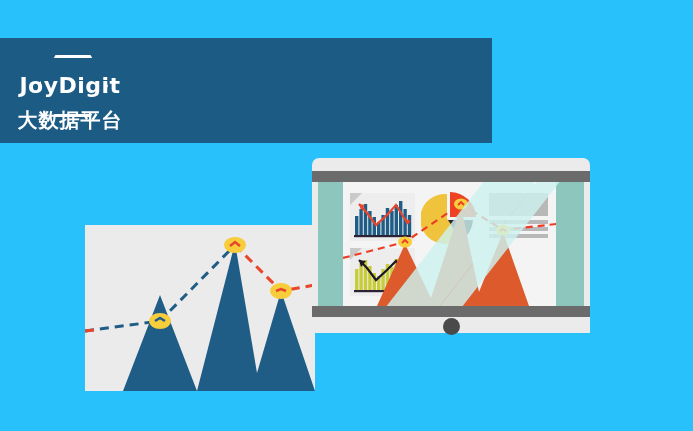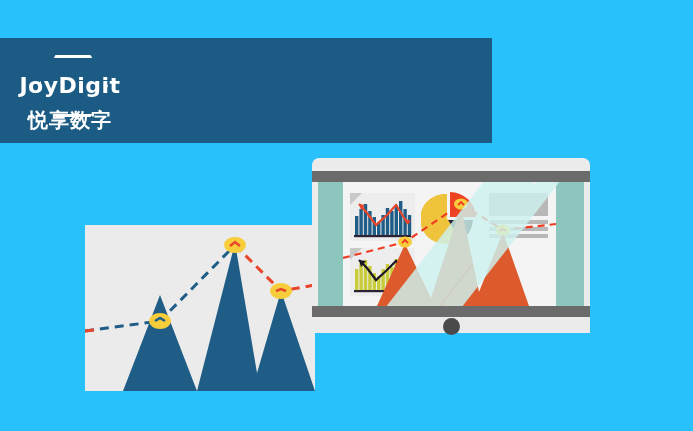--- a/index.html
+++ b/index.html
@@ -92,21 +92,21 @@
 </head>
 <body>
 
 <div class="stage">
 
   <div class="banner">
 
     <div class="logo-block">
       <div class="hexagon"></div>
       <div class="logo-latin">JoyDigit</div>
-      <div class="logo-cn">悦享数字</div>
+      <div class="logo-cn">大数据平台</div>
     </div>
 
   </div>
 
   <div class="left-panel">
     <svg class="lp-svg" viewBox="0 0 230 166" preserveAspectRatio="none">
 
       <polygon points="0,166 38,166 75,70 112,166 150,18 172,148 196,66 230,166 230,166 0,166" fill="#1f5d87"></polygon>
 
       <polyline points="0,106 75,96 150,20" fill="none" stroke="#1f5d87" stroke-width="3" stroke-dasharray="9 6"></polyline>

